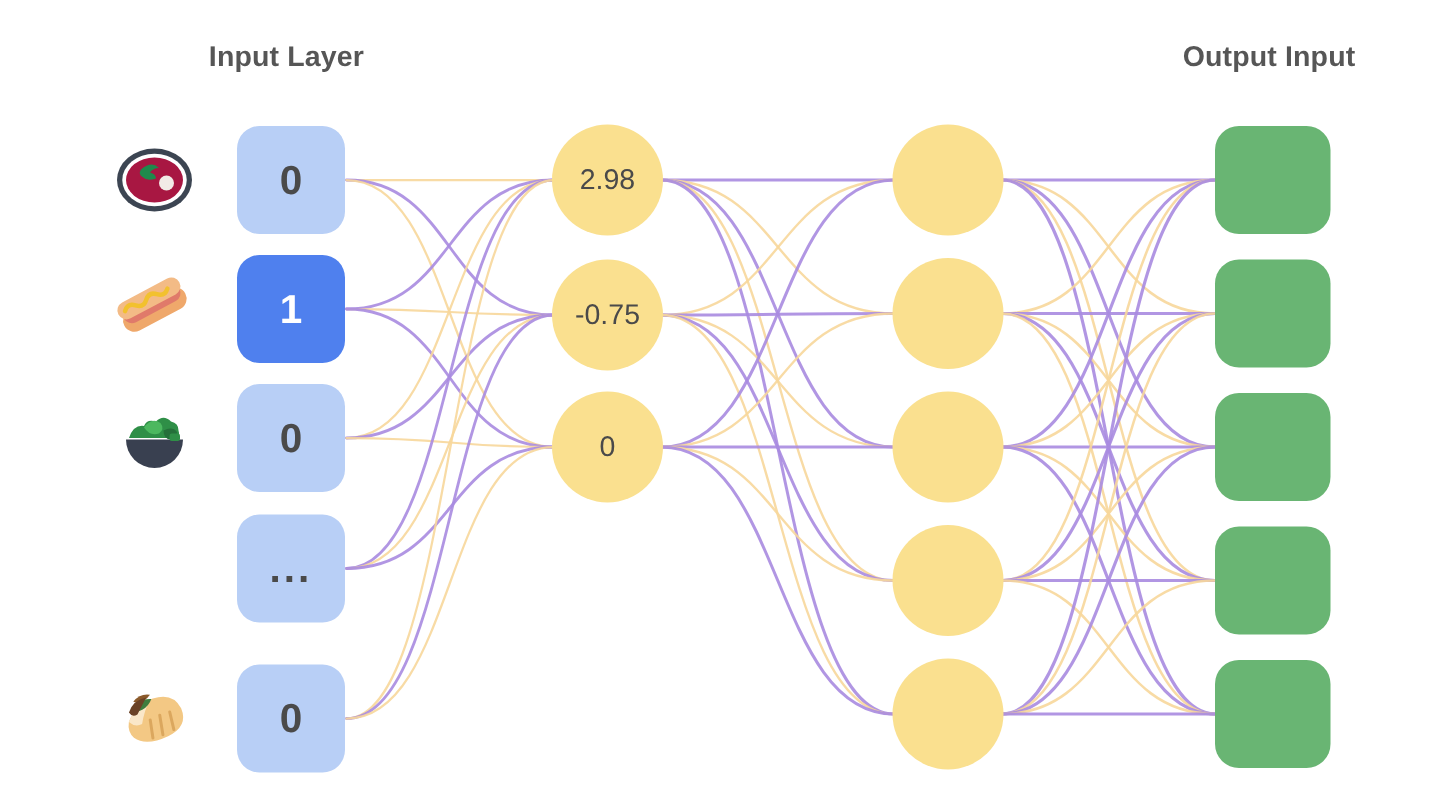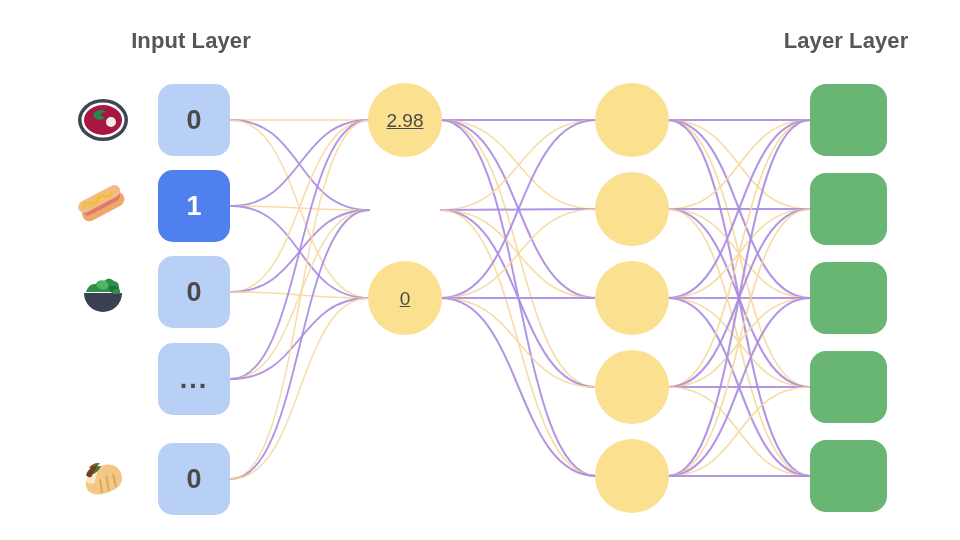--- a/index.html
+++ b/index.html
@@ -8,21 +8,21 @@
     background: #ffffff;
     font-family: "Liberation Sans", sans-serif;
     overflow: hidden;
   }
   #stage { position: relative; width: 960px; height: 540px; background: #ffffff; }
 
   
   .layer-title {
     position: absolute;
     top: 28px;
-    font-size: 22px;
+    font-size: 19px;
     font-weight: bold;
     color: #565656;
     text-align: center;
     white-space: nowrap;
     letter-spacing: .1px;
   }
   #title-input     { left:  97px; width: 188px; }
   #title-embedding { left: 333px; width: 204px; }
   #title-output    { left: 752px; width: 188px; }
 
@@ -60,41 +60,40 @@
 
   
   .node-circle {
     position: absolute;
     width: 74px; height: 74px;
     border-radius: 50%;
     background: #fae08f;
     display: flex; align-items: center; justify-content: center;
     font-size: 19px; color: #4a4a4a;
     line-height: 1;
-    text-decoration: underline;
   }
   .emb { left: 368px; }
   .hid { left: 595px; }
 
   
   .out-box {
     position: absolute;
     left: 810px;
     width: 77px; height: 72px;
     border-radius: 16px;
     background: #69b573;
   }
 </style>
 </head>
 <body>
 
 <div id="stage">
 
   <div class="layer-title" id="title-input">Input Layer</div>
-  <div class="layer-title" id="title-output">Layer Layer</div>
+  <div class="layer-title" id="title-output">Output Input</div>
 
   <svg id="edges" viewBox="0 0 960 540" xmlns="http://www.w3.org/2000/svg">
       <path d="M231,120 C302.76,120 297.24,120 369,120" fill="none" stroke="#f7d79b" stroke-width="1.5" stroke-linecap="round" opacity="0.9"></path>
       <path d="M231,120 C302.76,120 297.24,210 369,210" fill="none" stroke="#a98be0" stroke-width="1.9" stroke-linecap="round" opacity="0.9"></path>
       <path d="M231,120 C302.76,120 297.24,298 369,298" fill="none" stroke="#f7d79b" stroke-width="1.5" stroke-linecap="round" opacity="0.9"></path>
       <path d="M231,206 C302.76,206 297.24,120 369,120" fill="none" stroke="#a98be0" stroke-width="1.9" stroke-linecap="round" opacity="0.9"></path>
       <path d="M231,206 C302.76,206 297.24,210 369,210" fill="none" stroke="#f7d79b" stroke-width="1.5" stroke-linecap="round" opacity="0.9"></path>
       <path d="M231,206 C302.76,206 297.24,298 369,298" fill="none" stroke="#a98be0" stroke-width="1.9" stroke-linecap="round" opacity="0.9"></path>
       <path d="M231,292 C302.76,292 297.24,120 369,120" fill="none" stroke="#f7d79b" stroke-width="1.5" stroke-linecap="round" opacity="0.9"></path>
       <path d="M231,292 C302.76,292 297.24,210 369,210" fill="none" stroke="#a98be0" stroke-width="1.9" stroke-linecap="round" opacity="0.9"></path>
@@ -207,20 +206,23 @@
   <div class="in-box dots" id="in-3" style="top: 343px; background: rgb(184, 207, 246); color: rgb(74, 74, 74);">
     <span>...</span>
   </div>
   <div class="in-box" id="in-4" style="top: 443px; background: rgb(184, 207, 246); color: rgb(74, 74, 74);">
     <span>0</span>
   </div>
 
   <div class="node-circle emb" id="emb-0" style="top: 83px; background: rgb(250, 224, 143);">
     <span>2.98</span>
   </div>
+  <div class="node-circle emb" id="emb-1" style="top: 173px; background: rgb(250, 224, 143);">
+    <span>-0.75</span>
+  </div>
   <div class="node-circle emb" id="emb-2" style="top: 261px; background: rgb(250, 224, 143);">
     <span>0</span>
   </div>
 
   <div class="node-circle hid" id="hid-0" style="top: 83px; background: rgb(250, 224, 143);"></div>
   <div class="node-circle hid" id="hid-1" style="top: 172px; background: rgb(250, 224, 143);"></div>
   <div class="node-circle hid" id="hid-2" style="top: 261px; background: rgb(250, 224, 143);"></div>
   <div class="node-circle hid" id="hid-3" style="top: 350px; background: rgb(250, 224, 143);"></div>
   <div class="node-circle hid" id="hid-4" style="top: 439px; background: rgb(250, 224, 143);"></div>
 

